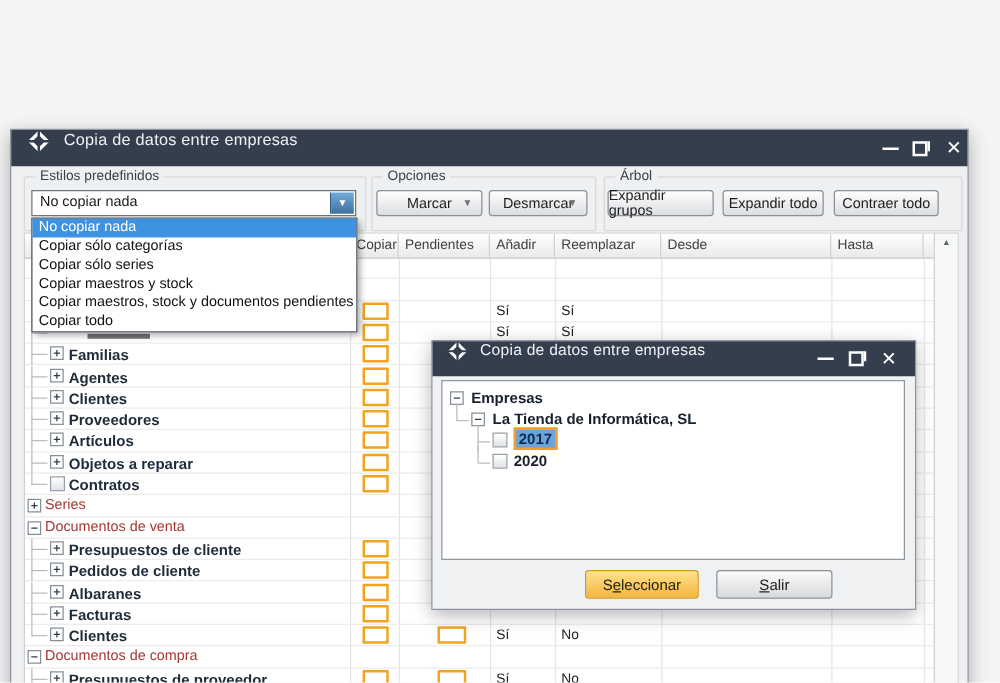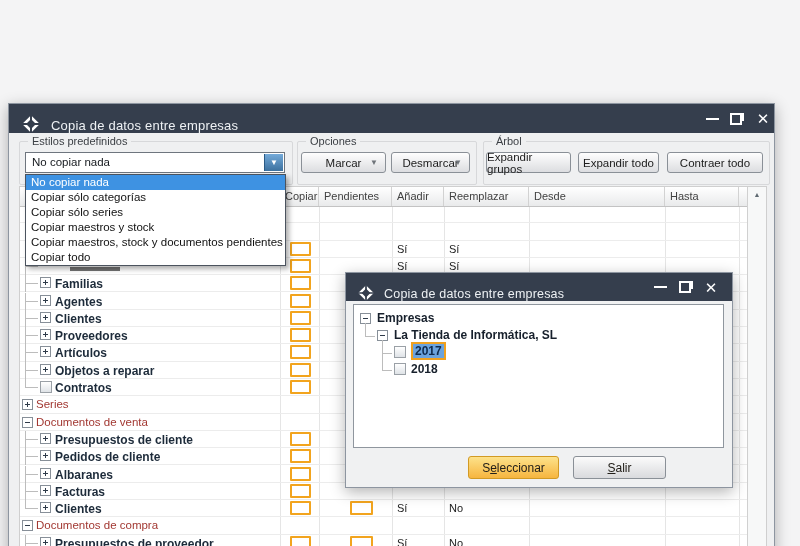--- a/index.html
+++ b/index.html
@@ -1,20 +1,20 @@
 <!DOCTYPE html>
 <html><head>
 <meta charset="utf-8">
 <style>
   html,body{margin:0;padding:0;}
   body{width:800px;height:546px;background:#f4f4f5;font-family:"Liberation Sans",sans-serif;
        position:relative;overflow:hidden;-webkit-font-smoothing:antialiased;}
   
   .win{position:absolute;background:#eff0f1;border:1px solid #8d95a0;box-shadow:0 4px 14px rgba(0,0,0,.30);}
-  .titlebar{position:absolute;left:0;top:0;right:0;background:#353e4d;display:flex;align-items:flex-end;}
+  .titlebar{position:absolute;left:0;top:0;right:0;background:#353e4d;display:flex;align-items:flex-start;}
   .tb-title{color:#eef1f4;font-size:13px;letter-spacing:.2px;white-space:nowrap;}
   .tb-btn{position:absolute;top:0;height:100%;display:flex;align-items:center;justify-content:center;cursor:default;}
   .minbar{width:13px;height:2px;background:#fff;}
   .resticon{position:relative;width:14px;height:12px;}
   .resticon .back{position:absolute;right:0;top:0;width:8px;height:8px;background:#fff;}
   .resticon .front{position:absolute;left:0;bottom:0;width:8px;height:8px;background:#353e4d;border:2px solid #fff;}
   .closex{color:#fff;font-size:15px;line-height:1;}
   
   .gbox{position:absolute;border:1px solid #d7d8da;border-radius:2px;height:42px;top:37px;}
   .gbox .glabel{position:absolute;top:-7px;left:8px;background:#eff0f1;padding:0 4px;font-size:11px;color:#3b3f44;}
@@ -117,21 +117,21 @@
 
   <div class="gbox" style="left:474px;width:285px;">
     <span class="glabel">Árbol</span>
   </div>
   <div class="btn" style="left:477px;width:85px;">
     <span>Expandir grupos</span>
     </div>
   <div class="btn" style="left:569px;width:81px;">
     <span>Expandir todo</span>
     </div>
-  <div class="btn" style="left:658px;width:96px;">
+  <div class="btn" style="left:658px;width:84px;">
     <span>Contraer todo</span>
     </div>
 
   <div class="table">
     <div class="tbody" id="tbody">
         <div class="vline" style="left: 260px;"></div>
         <div class="vline" style="left: 299px;"></div>
         <div class="vline" style="left: 372px;"></div>
         <div class="vline" style="left: 424px;"></div>
         <div class="vline" style="left: 509px;"></div>
@@ -375,21 +375,21 @@
       <div class="dtrow" style="top: 39px;">
         <div class="conn-v" style="left: 28px; top: -4px; height: 21px;"></div>
         <div class="conn-h" style="left: 28px; top: 9px; width: 10px;"></div>
         <div class="gcb" style="left: 40px; top: 2px;"></div>
         <div class="dlab sel" style="left: 57px;">2017</div>
       </div>
       <div class="dtrow" style="top: 56px;">
         <div class="conn-v" style="left: 28px; top: -4px; height: 13px;"></div>
         <div class="conn-h" style="left: 28px; top: 9px; width: 10px;"></div>
         <div class="gcb" style="left: 40px; top: 2px;"></div>
-        <div class="dlab" style="left: 57px;">2018</div>
+        <div class="dlab" style="left: 57px;">2020</div>
       </div>
     </div>
 
   <div class="dbtn gold" style="left:102px;width:91px;">
     <span><span>S</span><u>e</u><span>leccionar</span></span>
   </div>
   <div class="dbtn gray" style="left:207px;width:93px;">
     <span><span></span><u>S</u><span>alir</span></span>
   </div>
 </div>

